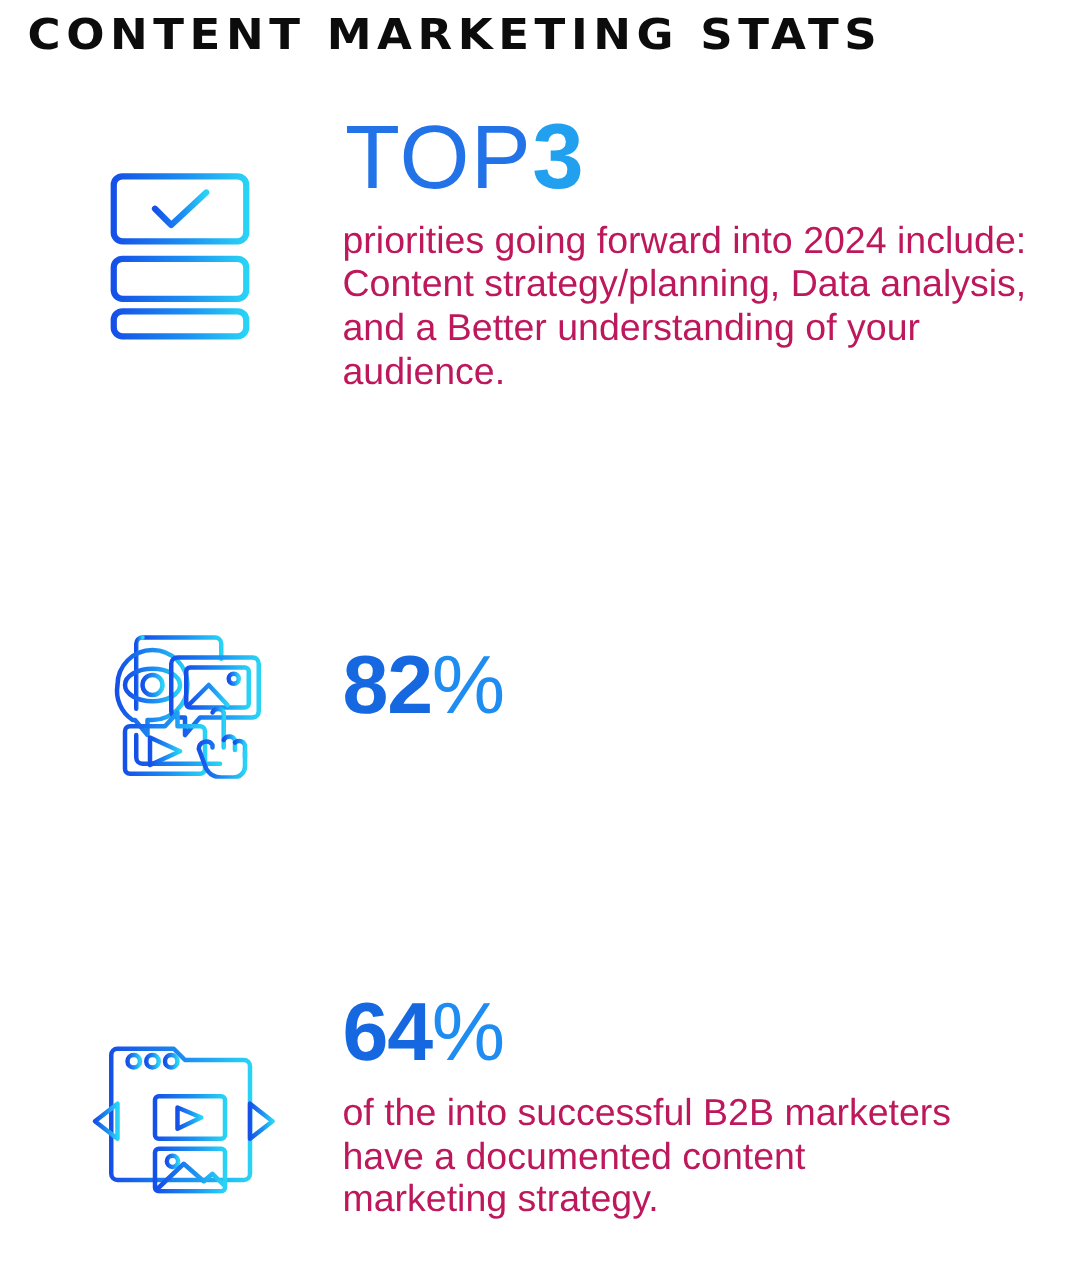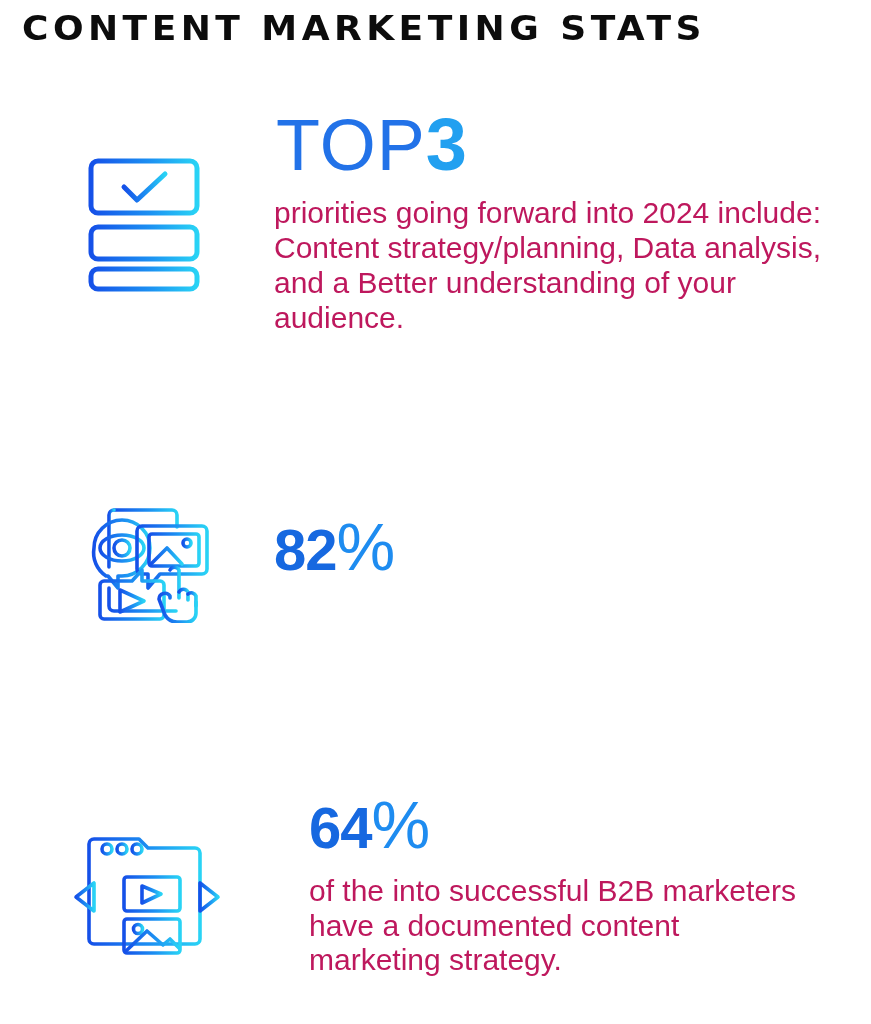--- a/index.html
+++ b/index.html
@@ -47,23 +47,23 @@
   .card {
     position: absolute;
     left: 12px;
     width: 856px;
     background: #ffffff;
     border-radius: 42px;
     box-sizing: border-box;
     display: flex;
     align-items: center;
   }
-  .card-1 { top: 86px;  height: 272px; }
+  .card-1 { top: 66px;  height: 272px; }
   .card-2 { top: 418px; height: 274px; }
-  .card-3 { top: 748px; height: 274px; gap: 35px; }
+  .card-3 { top: 748px; height: 274px; }
 
   .card-icon {
     width: 262px;
     min-width: 262px;
     height: 100%;
     display: flex;
     align-items: center;
     justify-content: center;
     padding-left: 8px;
     box-sizing: border-box;
@@ -92,21 +92,21 @@
     font-family: "Liberation Sans", sans-serif;
   }
   .stat-number-light {
     font-size: 74px;
     font-weight: 700;
     color: #22A0F0;
     font-family: "Liberation Sans", sans-serif;
     letter-spacing: 0px;
   }
   .stat-number {
-    font-size: 58px;
+    font-size: 66px;
     font-weight: 700;
     color: #1668E0;
     font-family: "Liberation Sans", sans-serif;
     letter-spacing: -1px;
   }
   .stat-unit {
     font-size: 66px;
     font-weight: 300;
     color: #1E8CF0;
     font-family: "Liberation Sans", sans-serif;

